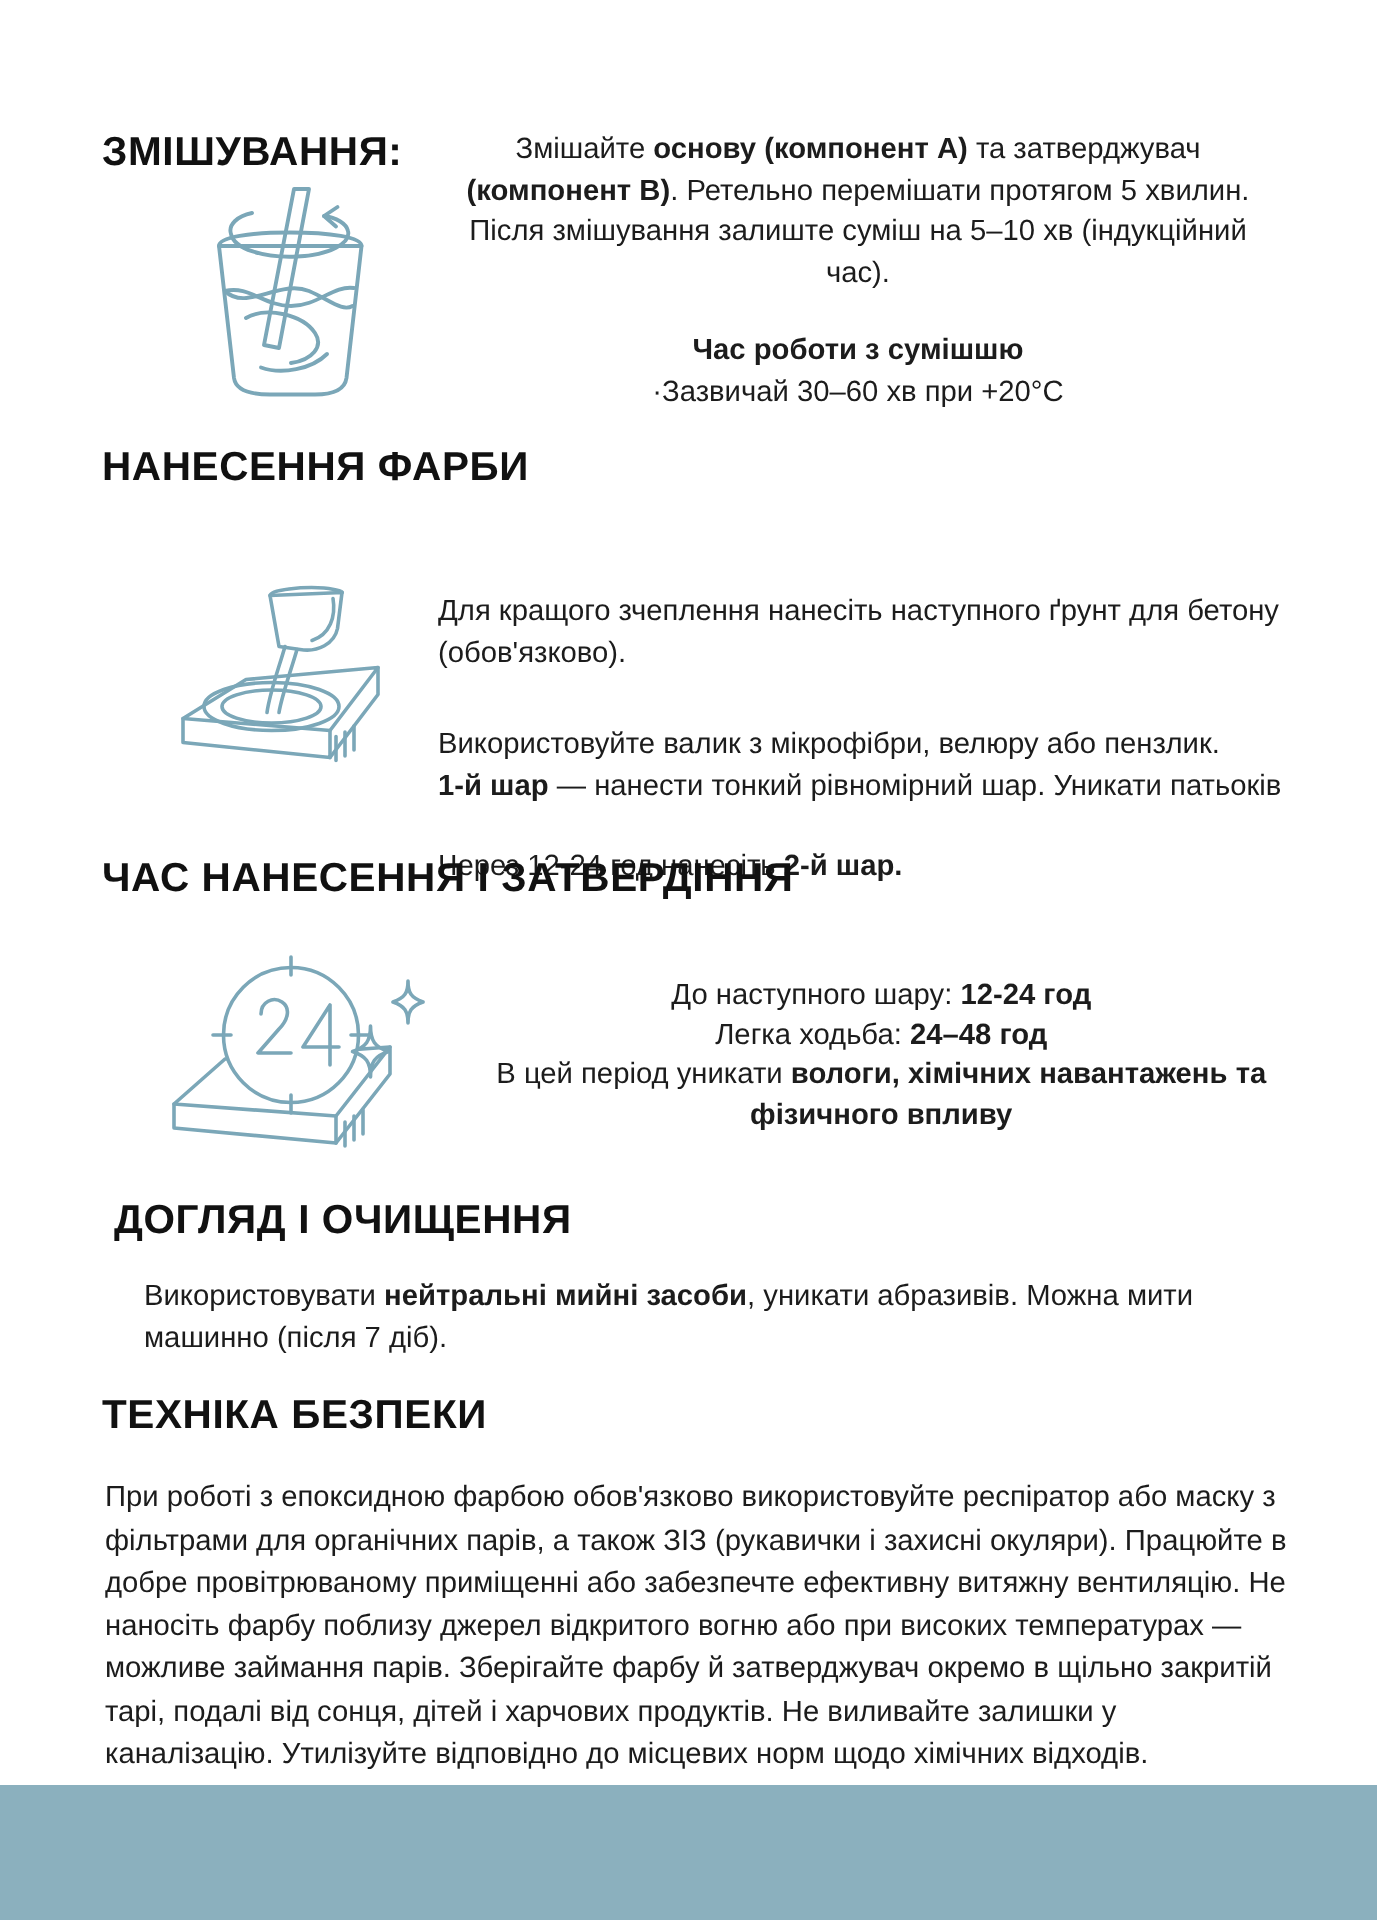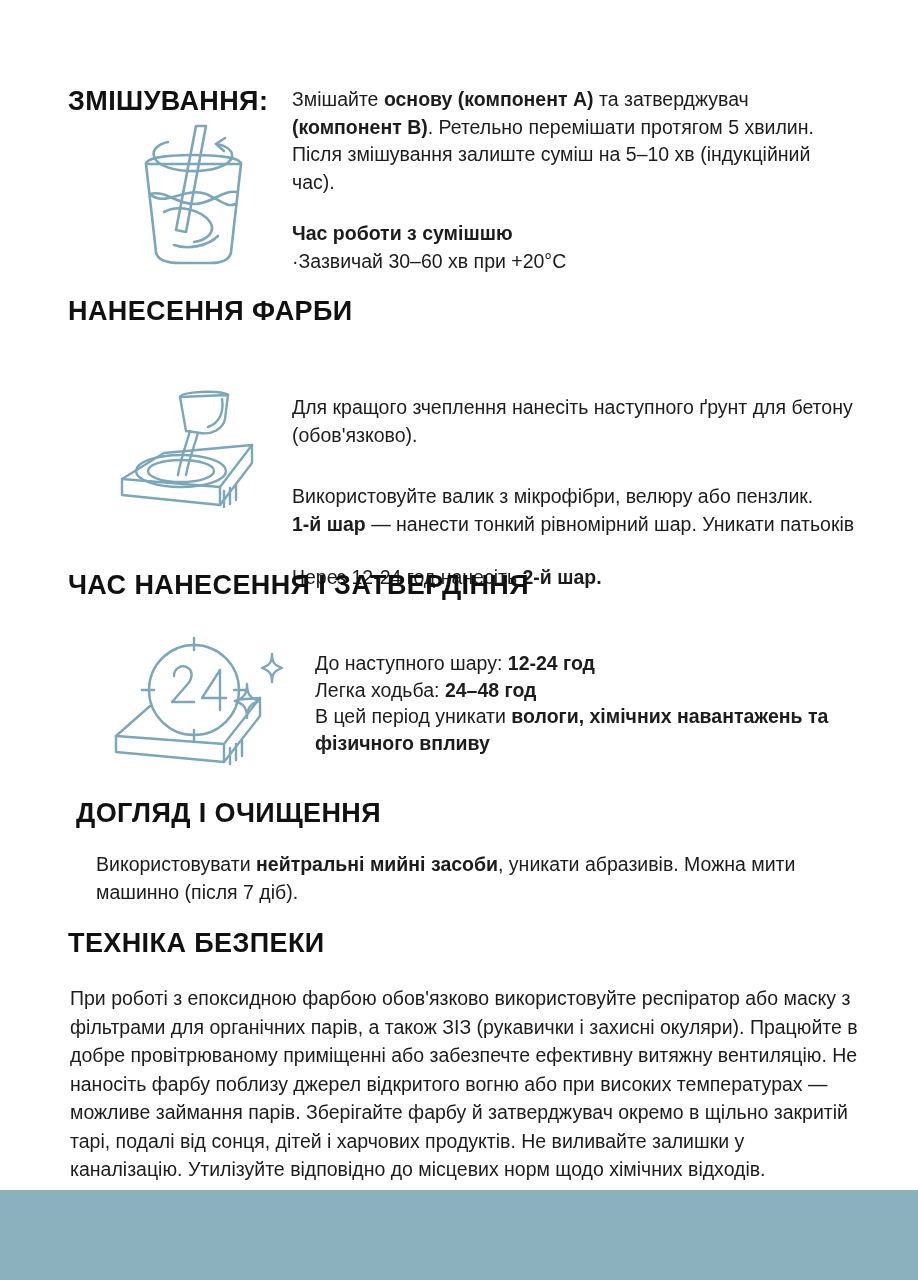--- a/index.html
+++ b/index.html
@@ -39,20 +39,21 @@
     color: #1c1c1c;
   }
   .body-text b, .body-text strong {
     font-weight: bold;
   }
   .para + .para {
     margin-top: 22px;
   }
   .tight-lines {
     line-height: 26.5px;
+    text-align: center;
   }
 
   
   .icon-wrap {
     position: absolute;
   }
   .icon-wrap svg {
     display: block;
   }
 
@@ -83,21 +84,21 @@
       <path d="M18 52 L 28 140 C 29 147, 36 151, 52 151 L 82 151 C 96 151, 102 147, 103 140 L 113 52 Z"></path>
       <path d="M18 52 C 18 46, 39 43, 65 43 C 92 43, 113 46, 113 52"></path>
 
       <path d="M22 82 C 38 78, 48 92, 66 92 C 84 92, 94 78, 108 80"></path>
       <path d="M22 82 C 36 96, 58 74, 78 82 C 92 88, 100 96, 107 92"></path>
       <path d="M36 100 C 50 92, 74 98, 82 110 C 88 119, 80 128, 66 130"></path>
       <path d="M46 133 C 60 138, 80 134, 90 124"></path>
     </svg>
   </div>
 
-  <div class="body-text" style="left:292px; top:86px; width:560px;">
+  <div class="body-text" style="left:292px; top:86px; width:560px;text-align:center;">
     <div class="para"><span>Змішайте </span><b>основу (компонент A)</b><span> та затверджувач </span><b>(компонент B)</b><span>. Ретельно перемішати протягом 5 хвилин. Після змішування залиште суміш на 5–10 хв (індукційний час).</span></div>
     <div class="para" style="margin-top:24px;">
       <b>Час роботи з сумішшю</b><br>
       <span>·Зазвичай 30–60 хв при +20°C</span>
     </div>
   </div>
 
   <div class="section-heading" style="left:68px; top:296px;">НАНЕСЕННЯ ФАРБИ</div>
 
   <div class="icon-wrap" style="left:112px; top:383px;">

